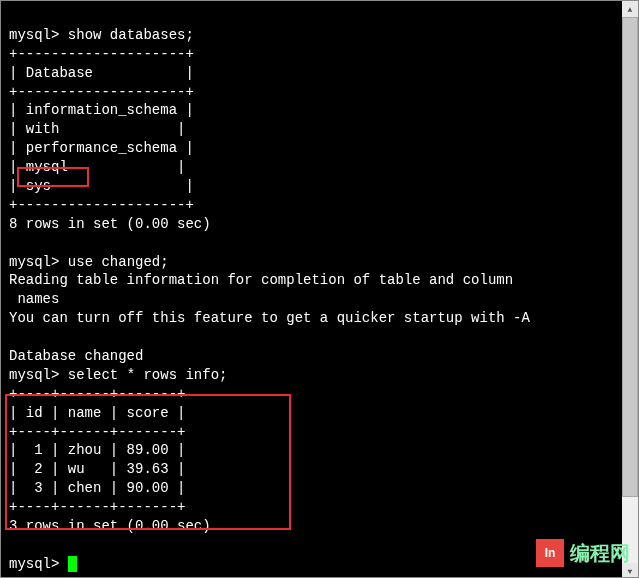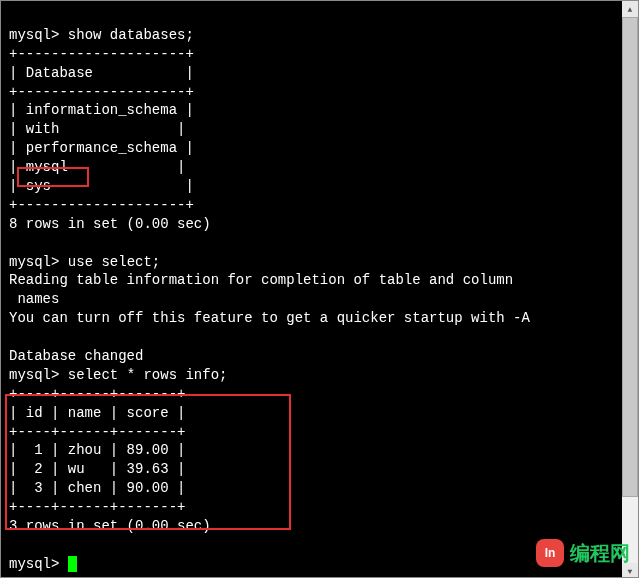--- a/index.html
+++ b/index.html
@@ -54,31 +54,31 @@
       right: 8px;
       bottom: 10px;
       display: flex;
       align-items: center;
       gap: 6px;
     }
     .watermark-icon {
       width: 28px;
       height: 28px;
       background: #e84540;
-      border-radius: 8px;
+      border-radius: 0;
       display: flex;
       align-items: center;
       justify-content: center;
       color: #fff;
       font-weight: bold;
       font-size: 12px;
       font-family: sans-serif;
     }
     .watermark-text {
-      color: #22c55e;
+      color: #86efac;
       font-family: Liberation Mono, monospace;
       font-size: 20px;
       font-weight: bold;
     }
     .scrollbar {
       position: absolute;
       right: 0;
       top: 0;
       width: 16px;
       height: 578px;
@@ -117,21 +117,21 @@
 <span>| Database           |</span>
 <span>+--------------------+</span>
 <span>| information_schema |</span>
 <span>| with              |</span>
 <span>| performance_schema |</span>
 <span>| mysql             |</span>
 <span>| sys                |</span>
 <span>+--------------------+</span>
 <span>8 rows in set (0.00 sec)</span>
 
-<span>mysql&gt;</span> <span>use select;</span>
+<span>mysql&gt;</span> <span>use changed;</span>
 <span>Reading table information for completion of table and column
  names</span>
 <span>You can turn off this feature to get a quicker startup with -A</span>
 
 <span>Database changed</span>
 <span>mysql&gt;</span> <span>select * rows info;</span>
 <span>+----+------+-------+</span>
 <span>| id | name | score |</span>
 <span>+----+------+-------+</span>
 <span>|  1 | zhou | 89.00 |</span>

